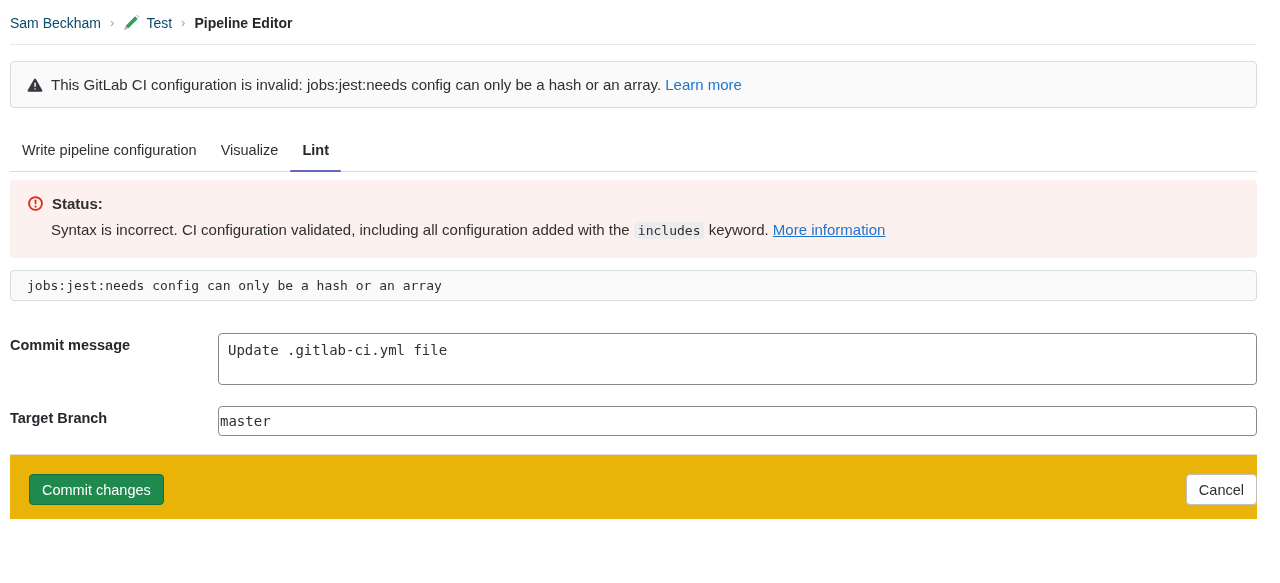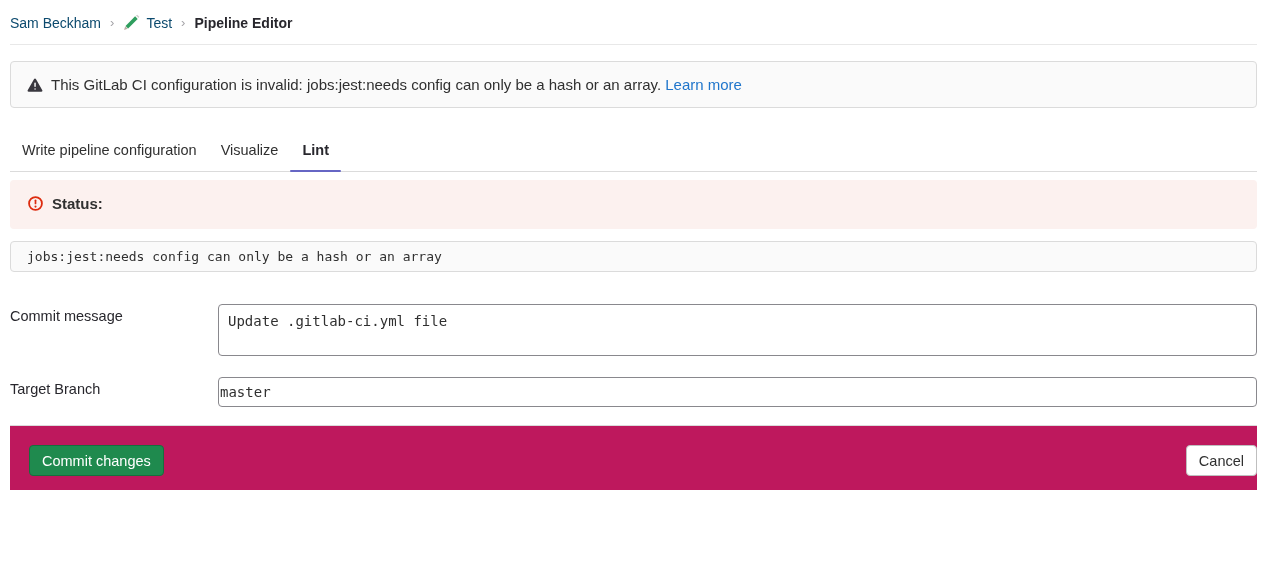--- a/index.html
+++ b/index.html
@@ -86,21 +86,21 @@
     font-family: "DejaVu Sans Mono", "Liberation Mono", monospace;
     font-size: 13px;
     color: #303030;
   }
 
   
   .commit-form { margin-top: 32px; }
   .form-row { display: flex; margin-bottom: 18px; }
   .form-label {
     width: 208px;
-    font-weight: 400;
+    font-weight: 700;
     padding-top: 4px;
     font-size: 14.5px;
     color: #28272d;
   }
   .form-field { flex: 1; }
   textarea.gl-field, input.gl-field {
     width: 100%;
     font-family: "DejaVu Sans Mono", "Liberation Mono", monospace;
     font-size: 14px;
     color: #303030;
@@ -109,21 +109,21 @@
     background: #fff;
     outline: none;
   }
   textarea.gl-field { height: 52px; padding: 7px 9px; resize: none; line-height: 19px; }
   input.gl-field { height: 30px; padding: 0 1px; }
 
   
   .footer-bar {
     margin-top: 17px;
     border-top: 1px solid #dbdbdb;
-    background: #be185d;
+    background: #eab308;
     padding: 19px 0 14px 19px;
     display: flex; align-items: center; justify-content: space-between;
   }
   .btn {
     height: 31px;
     border-radius: 4px;
     font-family: "Liberation Sans", sans-serif;
     font-size: 14.5px;
     padding: 0 12px;
     cursor: pointer;
@@ -187,20 +187,26 @@
     <div class="status-title-row">
       <span class="icon">
         <svg width="15" height="15" viewBox="0 0 14 14">
           <circle cx="7" cy="7" r="6" fill="none" stroke="#dd2b0e" stroke-width="1.7"></circle>
           <rect x="6.2" y="3.2" width="1.6" height="4.6" rx="0.8" fill="#dd2b0e"></rect>
           <circle cx="7" cy="9.9" r="1" fill="#dd2b0e"></circle>
         </svg>
       </span>
       <span>Status:</span>
     </div>
+    <div class="status-message">
+      <span>Syntax is incorrect. CI configuration validated, including all configuration added with the</span>
+      <span class="code-chip">includes</span>
+      <span>keyword.</span>
+      <a>More information</a>
+    </div>
   </section>
 
   <div class="lint-result">jobs:jest:needs config can only be a hash or an array</div>
 
   <form class="commit-form">
     <div class="form-row">
       <label class="form-label">Commit message</label>
       <div class="form-field">
         <textarea class="gl-field" style="">Update .gitlab-ci.yml file</textarea>
       </div>

